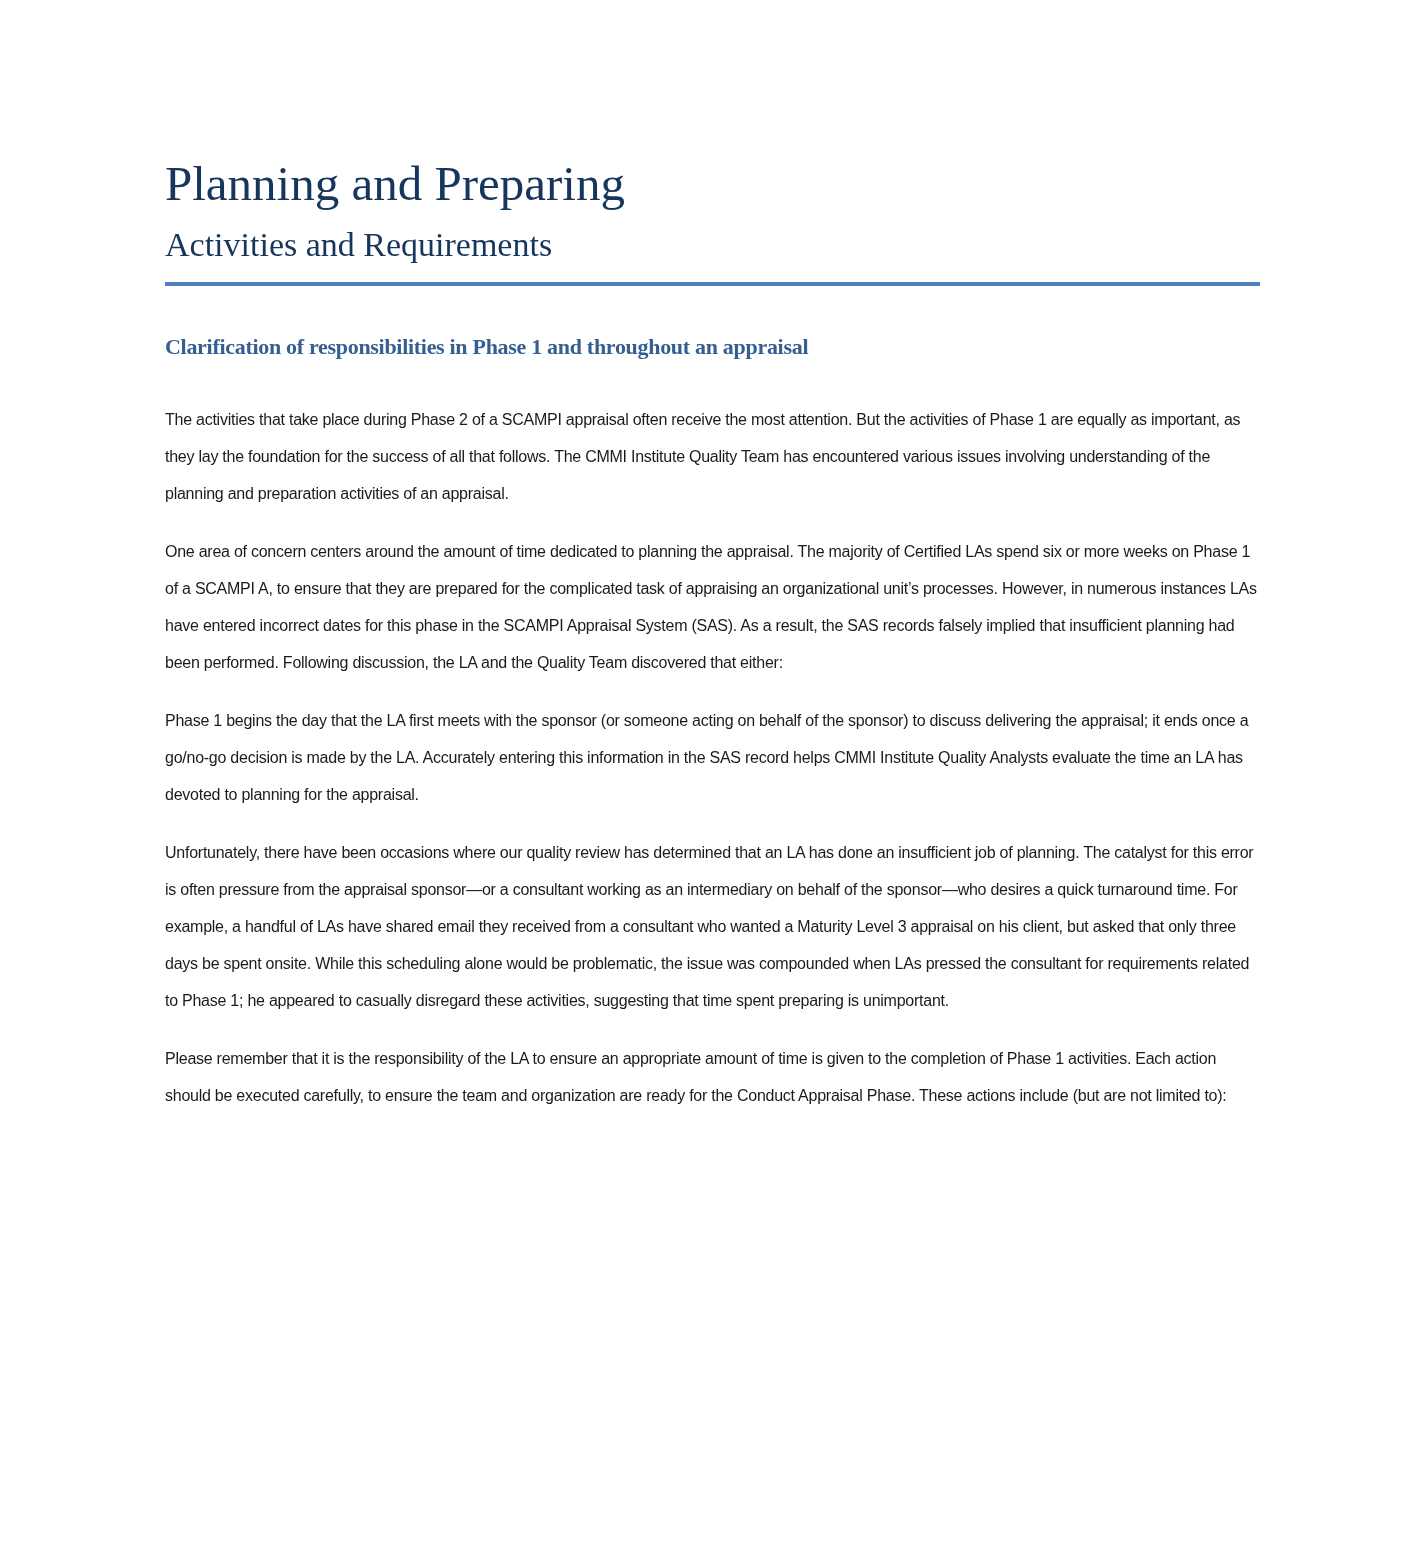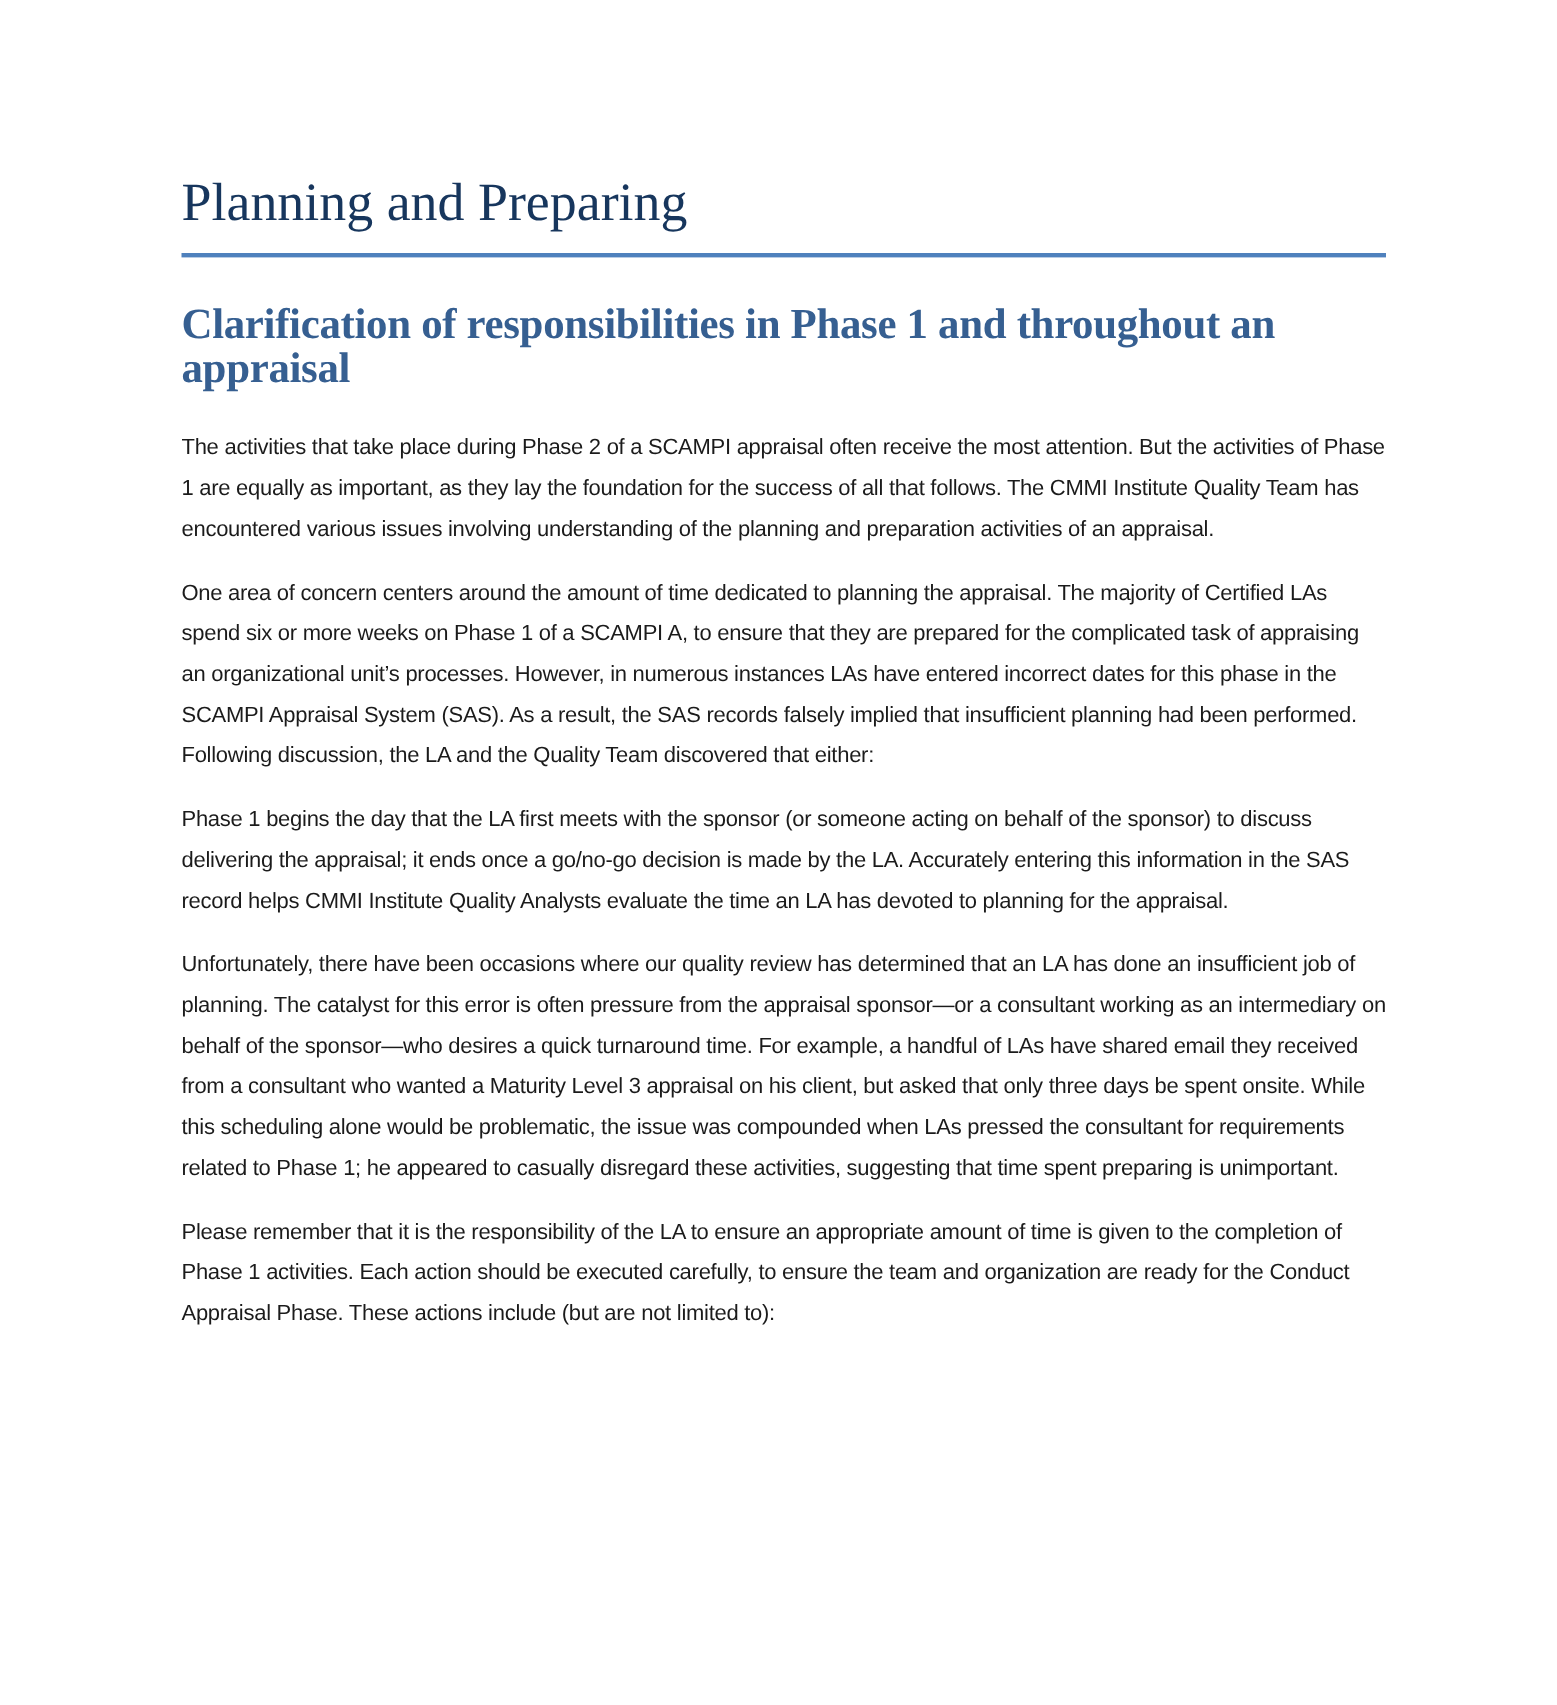--- a/index.html
+++ b/index.html
@@ -44,28 +44,28 @@
   .title-rule {
     margin-top: 15px;
     height: 4px;
     background: #4F81BD;
     width: 100%;
   }
   h3.section-heading {
     margin: 41px 0 0 0;
     font-family: "Liberation Serif", serif;
     font-weight: 700;
-    font-size: 39px;
+    font-size: 22px;
     line-height: 40px;
     color: #365F91;
     letter-spacing: -0.3px;
   }
   .body-text p {
     margin: 0 0 21px 0;
-    font-size: 20px;
+    font-size: 16px;
     line-height: 37px;
     color: #1b1b1b;
     letter-spacing: -0.25px;
   }
   .body-text p.first-para {
     margin-top: 34px;
   }
   ul.bullet-list {
     list-style: none;
     margin: 0 0 21px 0;
@@ -89,20 +89,21 @@
   }
 </style>
 </head>
 <body>
 
 <div class="page">
   <div class="content">
 
     <header>
       <h1 class="doc-title">Planning and Preparing</h1>
+      <h2 class="doc-subtitle">Activities and Requirements</h2>
       <div class="title-rule"></div>
     </header>
 
     <h3 class="section-heading">Clarification of responsibilities in Phase 1 and throughout an appraisal</h3>
 
     <div class="body-text">
 
       <p class="first-para">The activities that take place during Phase 2 of a SCAMPI appraisal often receive the most attention. But the activities of Phase 1 are equally as important, as they lay the foundation for the success of all that follows. The CMMI Institute Quality Team has encountered various issues involving understanding of the planning and preparation activities of an appraisal.</p>
 
       <p>One area of concern centers around the amount of time dedicated to planning the appraisal. The majority of Certified LAs spend six or more weeks on Phase 1 of a SCAMPI A, to ensure that they are prepared for the complicated task of appraising an organizational unit’s processes. However, in numerous instances LAs have entered incorrect dates for this phase in the SCAMPI Appraisal System (SAS). As a result, the SAS records falsely implied that insufficient planning had been performed. Following discussion, the LA and the Quality Team discovered that either:</p>

